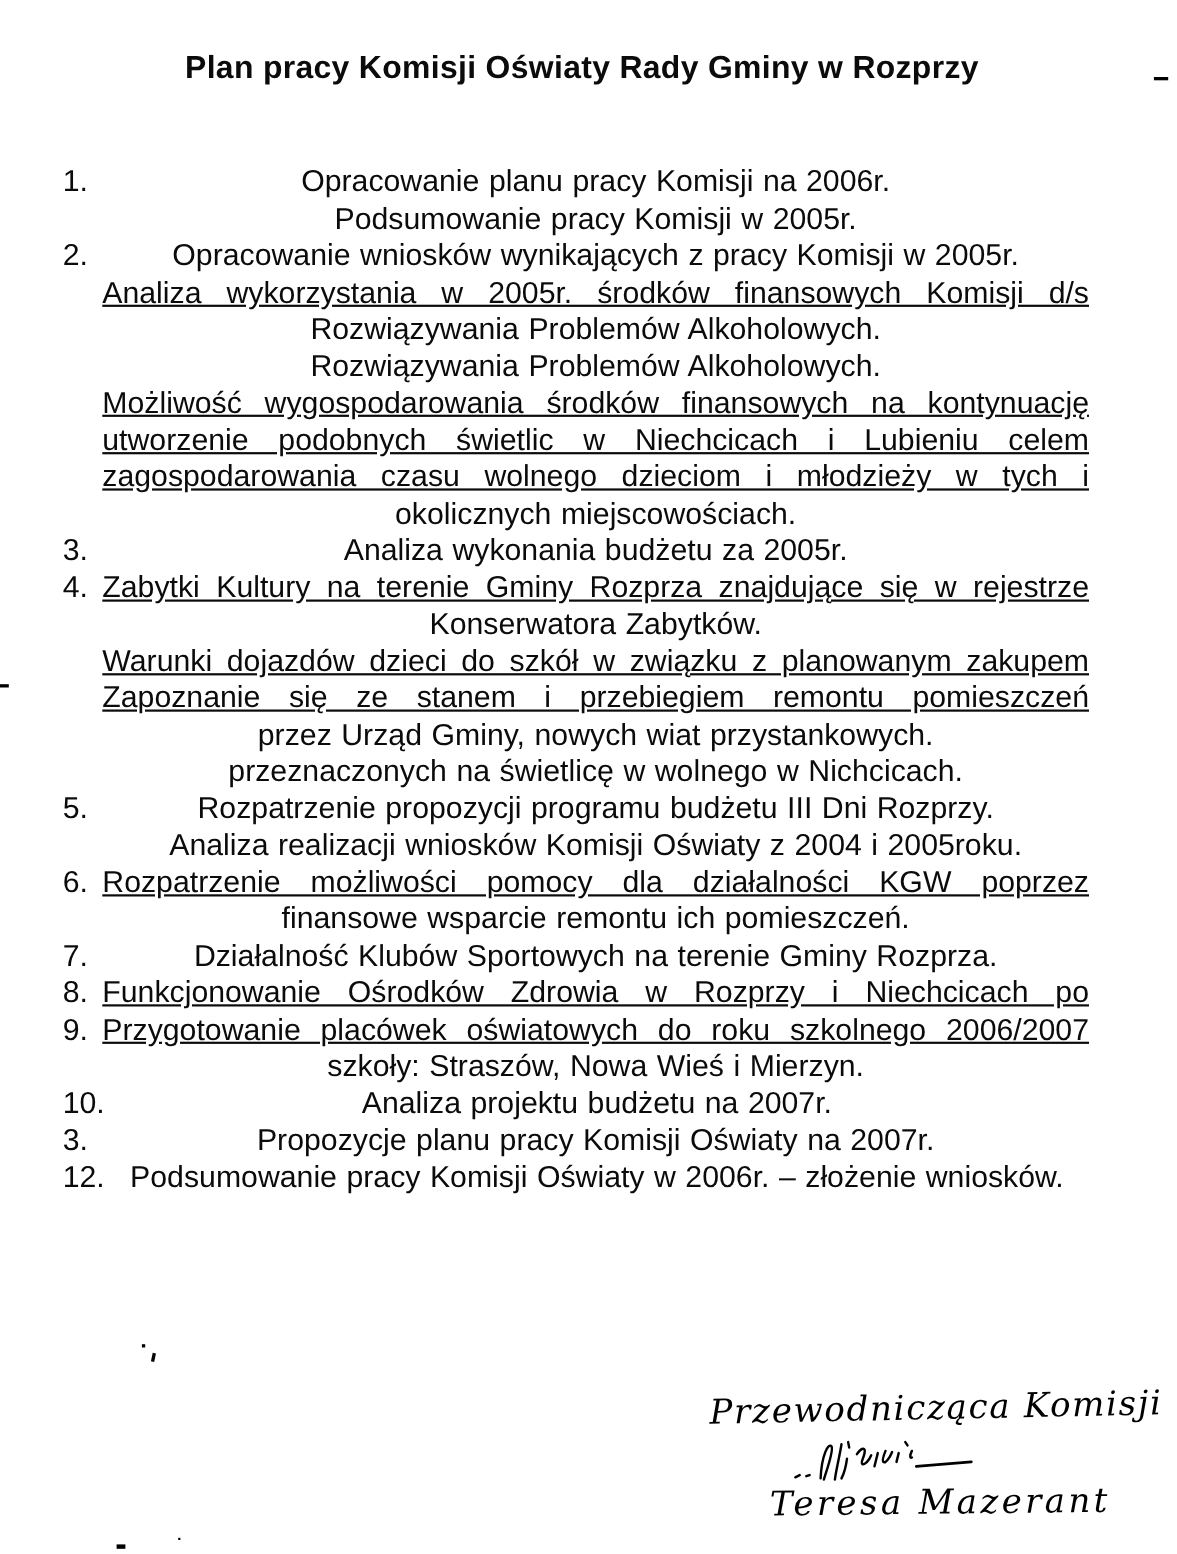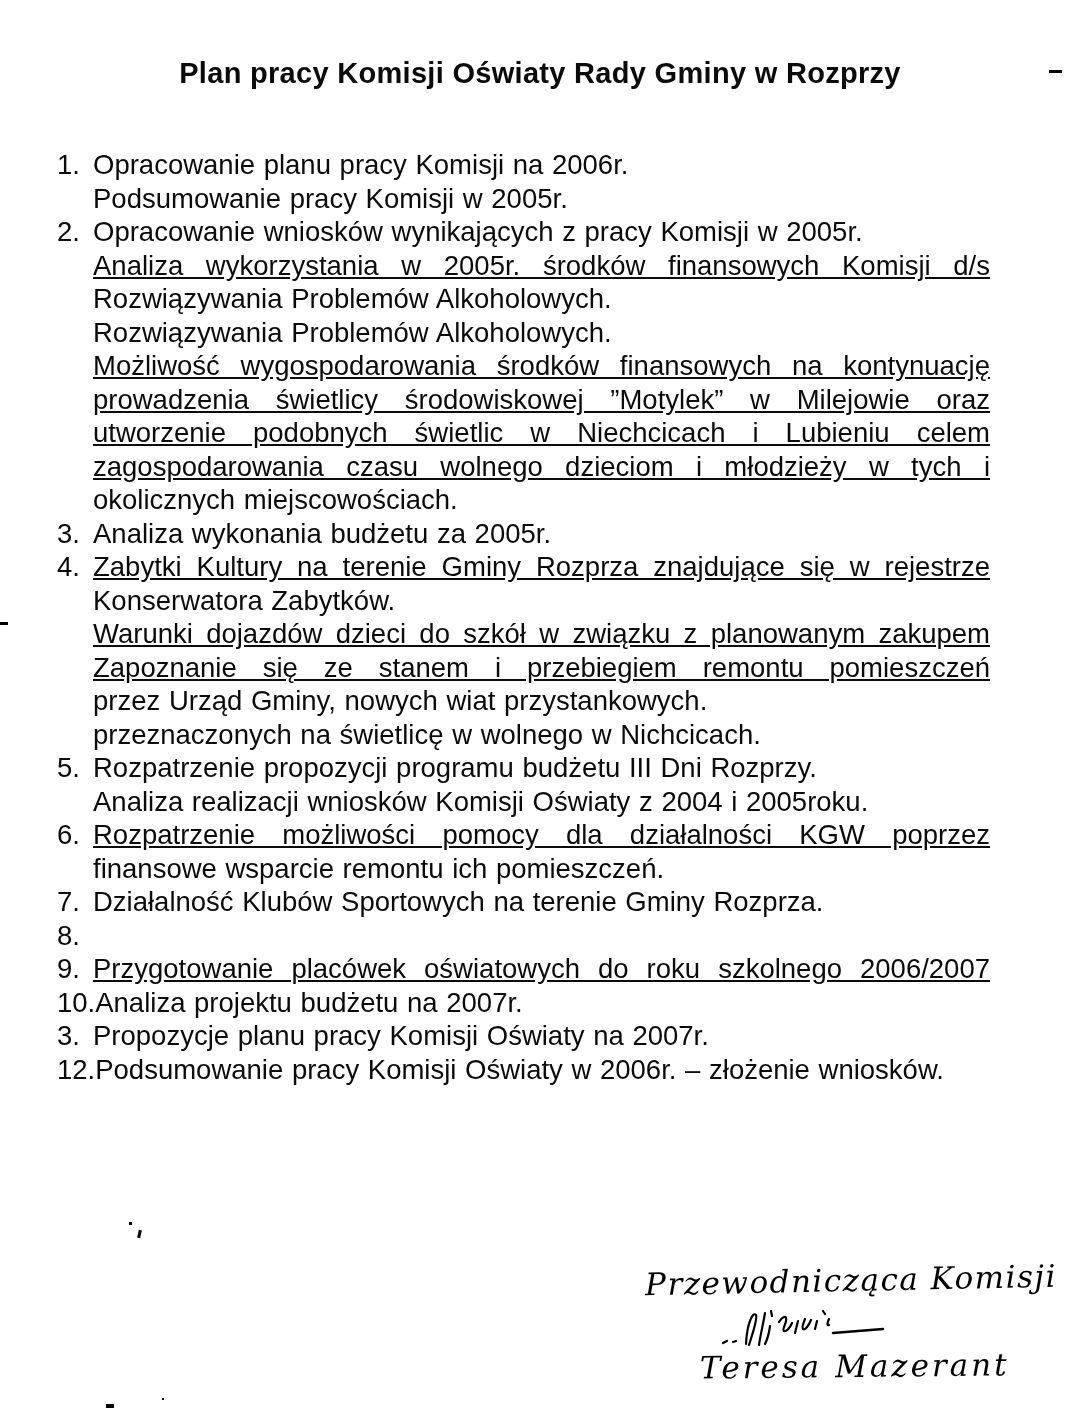--- a/index.html
+++ b/index.html
@@ -8,37 +8,37 @@
     width:1070px; height:1413px;
     margin:0 auto;
     background:#ffffff;
     font-family:"Liberation Sans", sans-serif;
     color:#0b0b0b;
     overflow:hidden;
   }
   .title {
     position:absolute;
     top:42px; left:20px; width:1010px;
-    margin:15px;
+    margin:4px;
     text-align:center;
     font-size:29px;
     font-weight:bold;
     letter-spacing:0.3px;
   }
   .plan-list {
     position:absolute;
     top:148px; left:57px; width:933px;
     font-size:27.5px;
     line-height:33.5px;
     word-spacing:1px;
   }
   .item { display:flex; align-items:flex-start; }
   .num  { flex:0 0 36px; white-space:nowrap; }
   .body { flex:1 1 auto; min-width:0; }
-  .line { text-align:left; }
+  .line { text-align:center; }
   .line.j { text-align:justify; text-align-last:justify;text-decoration:underline; }
   .hand {
     position:absolute;
     font-family:"DejaVu Serif", serif;
     font-style:italic;
     color:#000;
     white-space:nowrap;
   }
   .hand-role {
     left:645px; top:1262px;
@@ -79,21 +79,20 @@
     </div>
 
     <div class="item">
       <span class="num">2.</span>
       <div class="body">
         <div class="line">Opracowanie wniosków wynikających z pracy Komisji w 2005r.</div>
         <div class="line j">Analiza wykorzystania w 2005r. środków finansowych Komisji d/s</div>
         <div class="line">Rozwiązywania Problemów Alkoholowych.</div>
         <div class="line">Rozwiązywania Problemów Alkoholowych.</div>
         <div class="line j">Możliwość wygospodarowania środków finansowych na kontynuację</div>
-        <div class="line j">prowadzenia świetlicy środowiskowej ”Motylek” w Milejowie oraz</div>
         <div class="line j">utworzenie podobnych świetlic w Niechcicach i Lubieniu celem</div>
         <div class="line j">zagospodarowania czasu wolnego dzieciom i młodzieży w tych i</div>
         <div class="line">okolicznych miejscowościach.</div>
       </div>
     </div>
 
     <div class="item">
       <span class="num">3.</span>
       <div class="body">
         <div class="line">Analiza wykonania budżetu za 2005r.</div>
@@ -131,27 +130,29 @@
     <div class="item">
       <span class="num">7.</span>
       <div class="body">
         <div class="line">Działalność Klubów Sportowych na terenie Gminy Rozprza.</div>
       </div>
     </div>
 
     <div class="item">
       <span class="num">8.</span>
       <div class="body">
+        <div class="line j">Funkcjonowanie Ośrodków Zdrowia w Rozprzy i Niechcicach po</div>
       </div>
     </div>
 
     <div class="item">
       <span class="num">9.</span>
       <div class="body">
         <div class="line j">Przygotowanie placówek oświatowych do roku szkolnego 2006/2007</div>
+        <div class="line">szkoły: Straszów, Nowa Wieś i Mierzyn.</div>
       </div>
     </div>
 
     <div class="item">
       <span class="num">10.</span>
       <div class="body">
         <div class="line">Analiza projektu budżetu na 2007r.</div>
       </div>
     </div>
 

